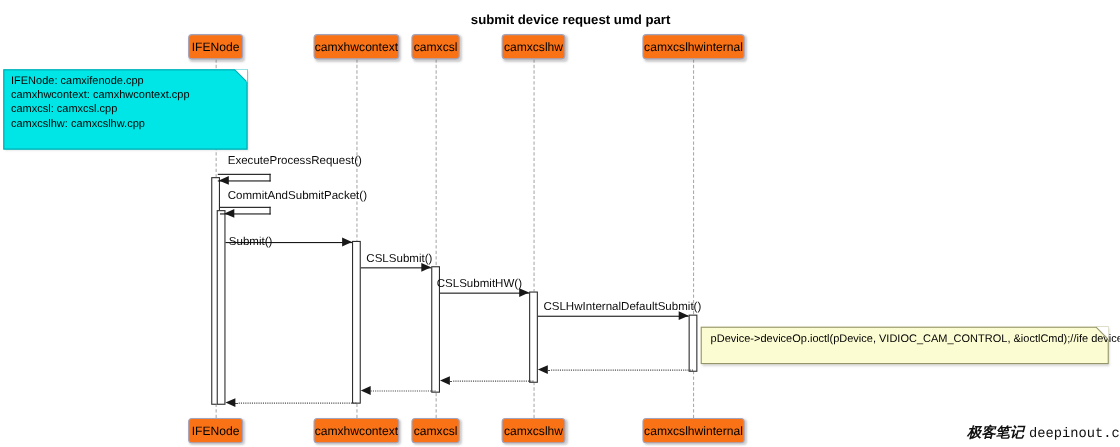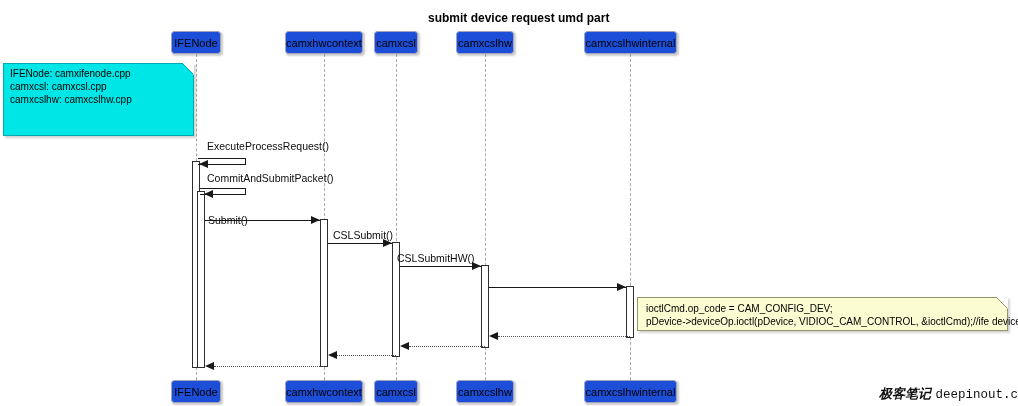--- a/index.html
+++ b/index.html
@@ -10,21 +10,21 @@
   .title{
     position:absolute;left:428px;top:11px;font-size:12px;font-weight:bold;color:#000;
     white-space:nowrap;z-index:4;
   }
   .lifeline{
     position:absolute;top:54px;height:326px;width:0;
     border-left:1px dashed #ababab;z-index:1;
   }
   .pbox{
     position:absolute;height:23px;line-height:22px;text-align:center;
-    background:#1d4ed8;border:1px solid #a3a3bc;border-radius:3.5px;
+    background:#f97316;border:1px solid #a3a3bc;border-radius:3.5px;
     font-size:11px;color:#000;box-sizing:border-box;
     box-shadow:1.5px 1.5px 2px rgba(110,110,110,.35);z-index:2;white-space:nowrap;
   }
   .act{
     position:absolute;width:8px;background:#fff;border:1px solid #2e2e2e;
     box-sizing:border-box;z-index:2;
   }
   .loop{
     position:absolute;height:7px;box-sizing:border-box;z-index:3;
     border:1px solid #181818;border-left:none;
@@ -103,51 +103,52 @@
   <div class="ah-r" style="left:311px;top:216px"></div>
 
   <div class="mlabel" style="left:333px;top:229px">CSLSubmit()</div>
   <div class="line" style="left:328px;top:243px;width:64px"></div>
   <div class="ah-r" style="left:383px;top:239px"></div>
 
   <div class="mlabel" style="left:397px;top:252px">CSLSubmitHW()</div>
   <div class="line" style="left:400px;top:266px;width:81px"></div>
   <div class="ah-r" style="left:472px;top:262px"></div>
 
+  <div class="mlabel" style="left:494px;top:273px">CSLHwInternalDefaultSubmit()</div>
   <div class="line" style="left:489px;top:287px;width:137px"></div>
   <div class="ah-r" style="left:617px;top:283px"></div>
 
   <div class="line ret" style="left:498px;top:336px;width:132px"></div>
   <div class="ah-l" style="left:489px;top:332px"></div>
 
   <div class="line ret" style="left:409px;top:346px;width:76px"></div>
   <div class="ah-l" style="left:400px;top:342px"></div>
 
   <div class="line ret" style="left:337px;top:355px;width:59px"></div>
   <div class="ah-l" style="left:328px;top:351px"></div>
 
   <div class="line ret" style="left:214px;top:366px;width:110px"></div>
   <div class="ah-l" style="left:205px;top:362px"></div>
 
-  <div class="note note-cyan" style="left:3px;top:63px;width:191px;height:73px">
+  <div class="note note-cyan" style="left:3px;top:63px;width:222px;height:73px">
     <svg class="fold" width="12" height="12">
       <polygon points="0,0 12,0 12,12" fill="#ffffff"></polygon>
       <line x1="0" y1="0" x2="11" y2="11" stroke="#00a8b0" stroke-width="1"></line>
     </svg>
     <div>IFENode: camxifenode.cpp</div>
+    <div>camxhwcontext: camxhwcontext.cpp</div>
     <div>camxcsl: camxcsl.cpp</div>
     <div>camxcslhw: camxcslhw.cpp</div>
   </div>
 
   <div class="note note-yellow" style="left:637px;top:297px;width:371px;height:34px">
     <svg class="fold" width="12" height="12">
       <polygon points="0,0 12,0 12,12" fill="#ffffff"></polygon>
       <line x1="0" y1="0" x2="11" y2="11" stroke="#95956b" stroke-width="1"></line>
     </svg>
-    <div>ioctlCmd.op_code = CAM_CONFIG_DEV;</div>
     <div>pDevice-&gt;deviceOp.ioctl(pDevice, VIDIOC_CAM_CONTROL, &amp;ioctlCmd);//ife device node</div>
   </div>
 
   <div class="watermark">
     <span class="wm-cn">极客笔记</span>
     <span class="wm-en">deepinout.com</span>
   </div>
 
 </div>
 

